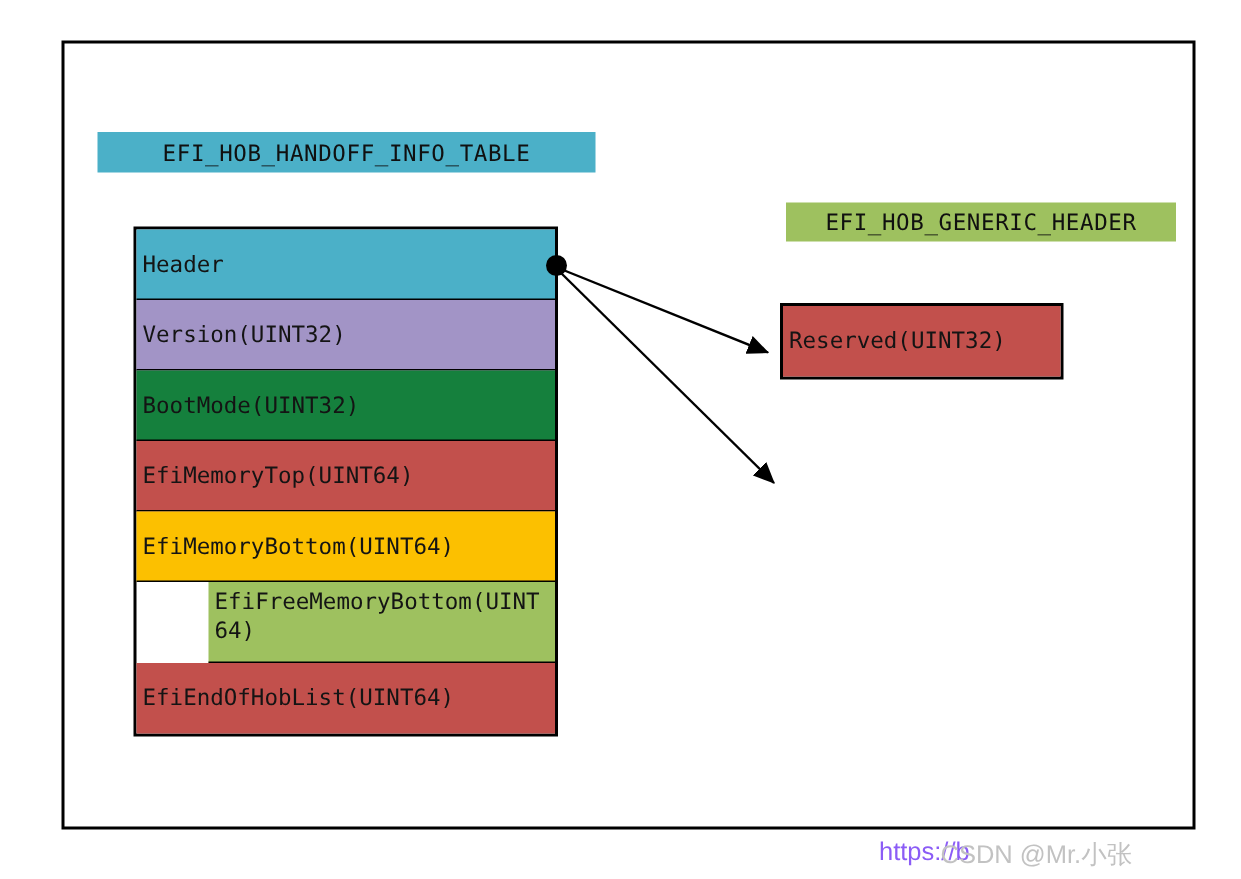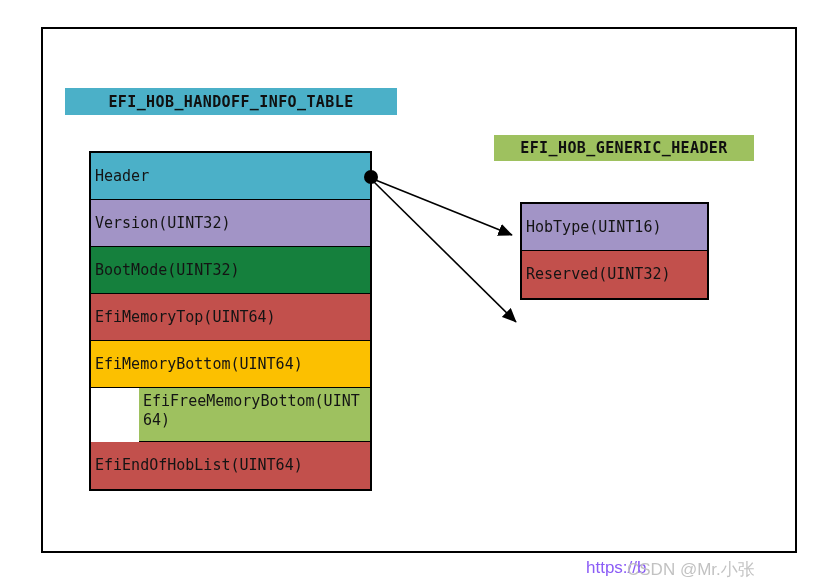--- a/index.html
+++ b/index.html
@@ -38,31 +38,30 @@
   .banner {
     position: absolute;
     box-sizing: border-box;
     display: flex;
     align-items: center;
     justify-content: center;
     font-size: 15px;
     letter-spacing: 0.4px;
     color: #101010;
     white-space: nowrap;
-    font-weight: bold;
   }
   .banner-left {
     left: 65px;
     top: 88px;
     width: 332px;
     height: 27px;
     background: #4bb0c8;
   }
   .banner-right {
-    left: 494px;
+    left: 524px;
     top: 135px;
     width: 260px;
     height: 26px;
     background: #9ec15f;
   }
 
   
   .struct {
     position: absolute;
     box-sizing: border-box;
@@ -183,23 +182,20 @@
     </div>
     <div class="row tall" style="background: rgb(158, 193, 95);">
       <span class="row-label">EfiFreeMemoryBottom(UINT64)</span>
     </div>
     <div class="row" style="background: rgb(194, 80, 76);">
       <span class="row-label">EfiEndOfHobList(UINT64)</span>
     </div>
   </div>
 
   <div class="struct struct-right">
-    <div class="row" style="background: rgb(162, 148, 198);">
-      <span class="row-label">HobType(UINT16)</span>
-    </div>
     <div class="row" style="background: rgb(194, 80, 76);">
       <span class="row-label">Reserved(UINT32)</span>
     </div>
   </div>
 
   <div class="connector-dot" style="background: rgb(0, 0, 0);"></div>
 
   <svg class="arrows" viewBox="0 0 827 586" width="827" height="586">
     <defs>
       <marker id="arrowhead" markerWidth="9" markerHeight="8" refX="8.5" refY="4" orient="auto" markerUnits="strokeWidth">

